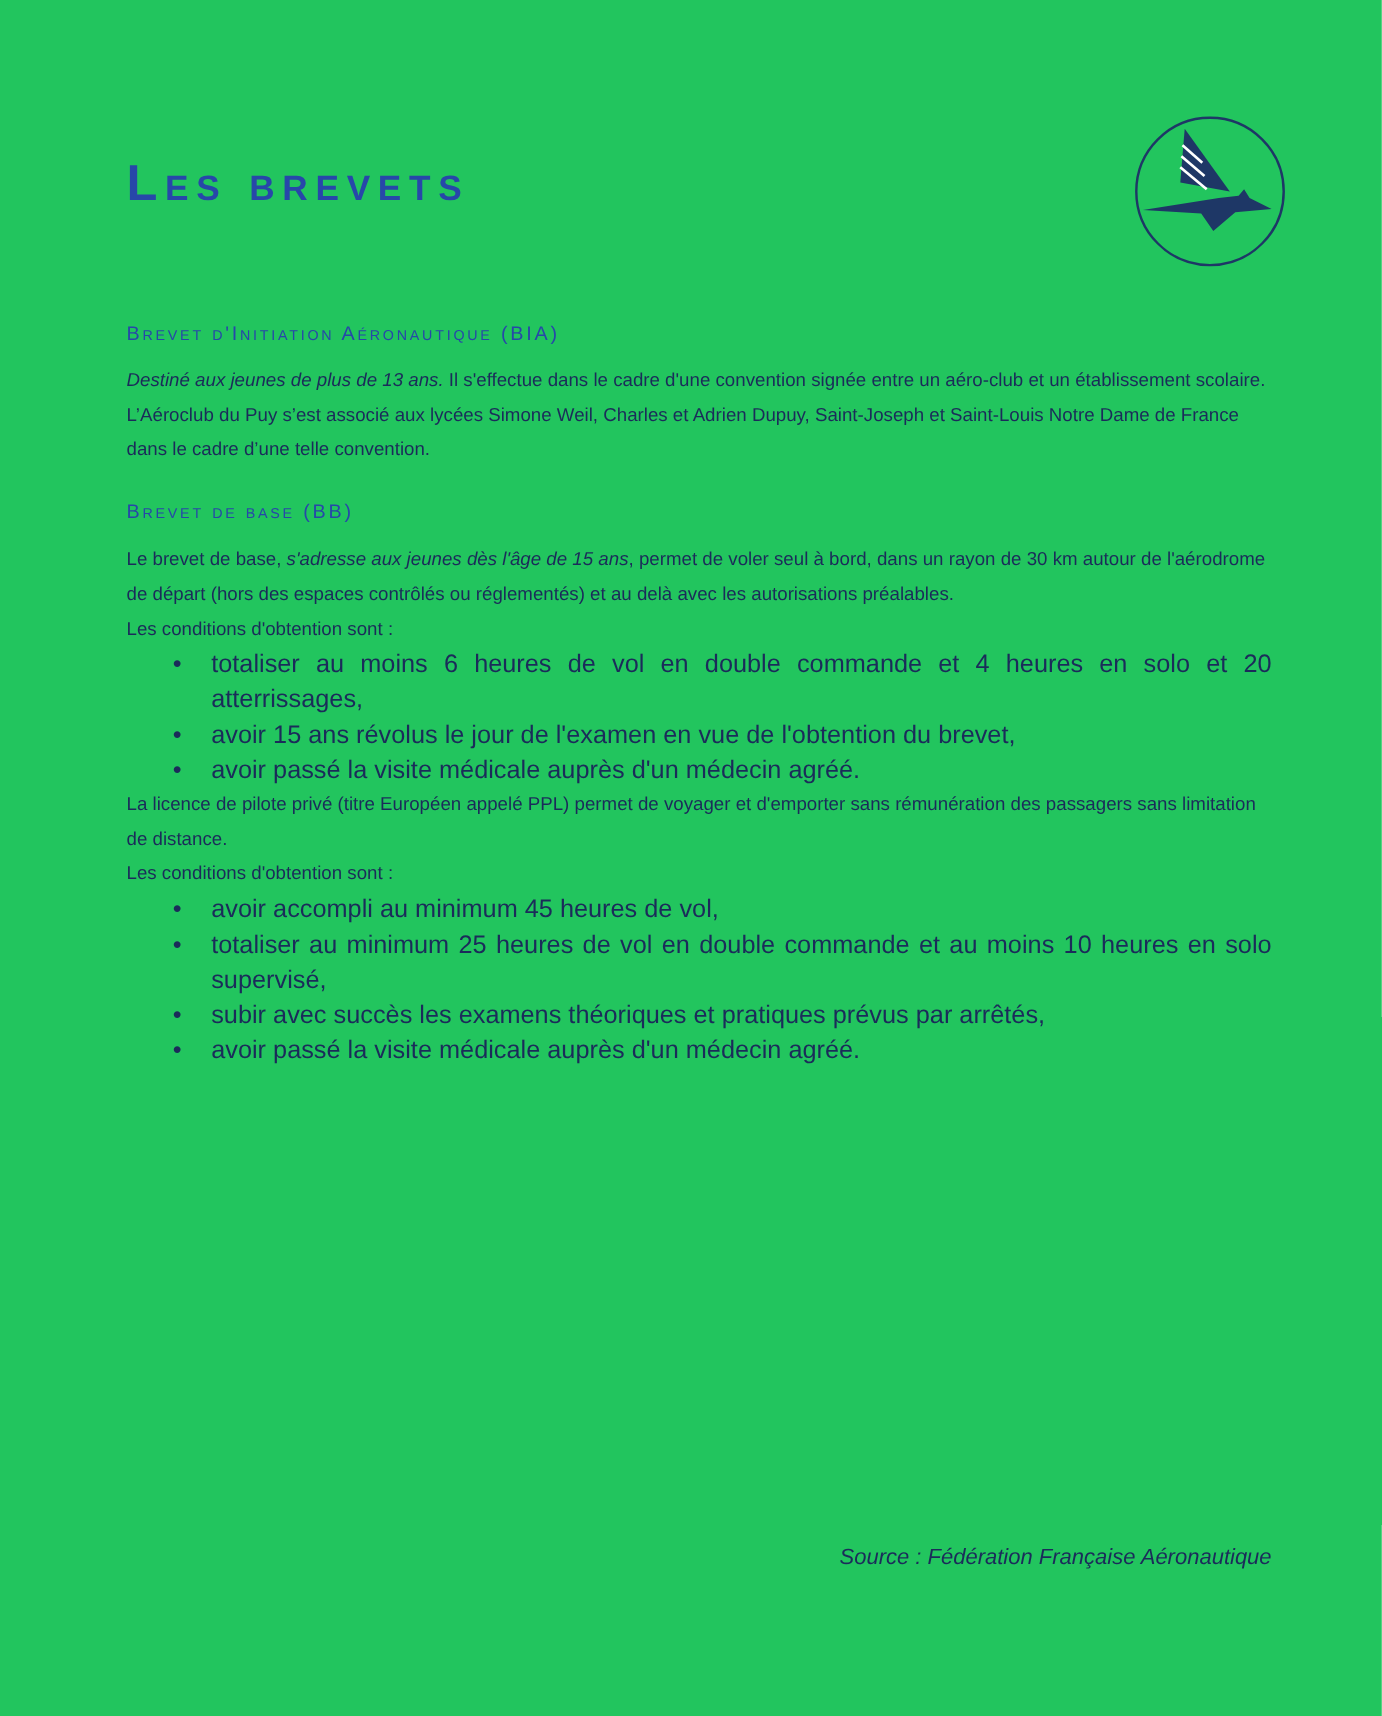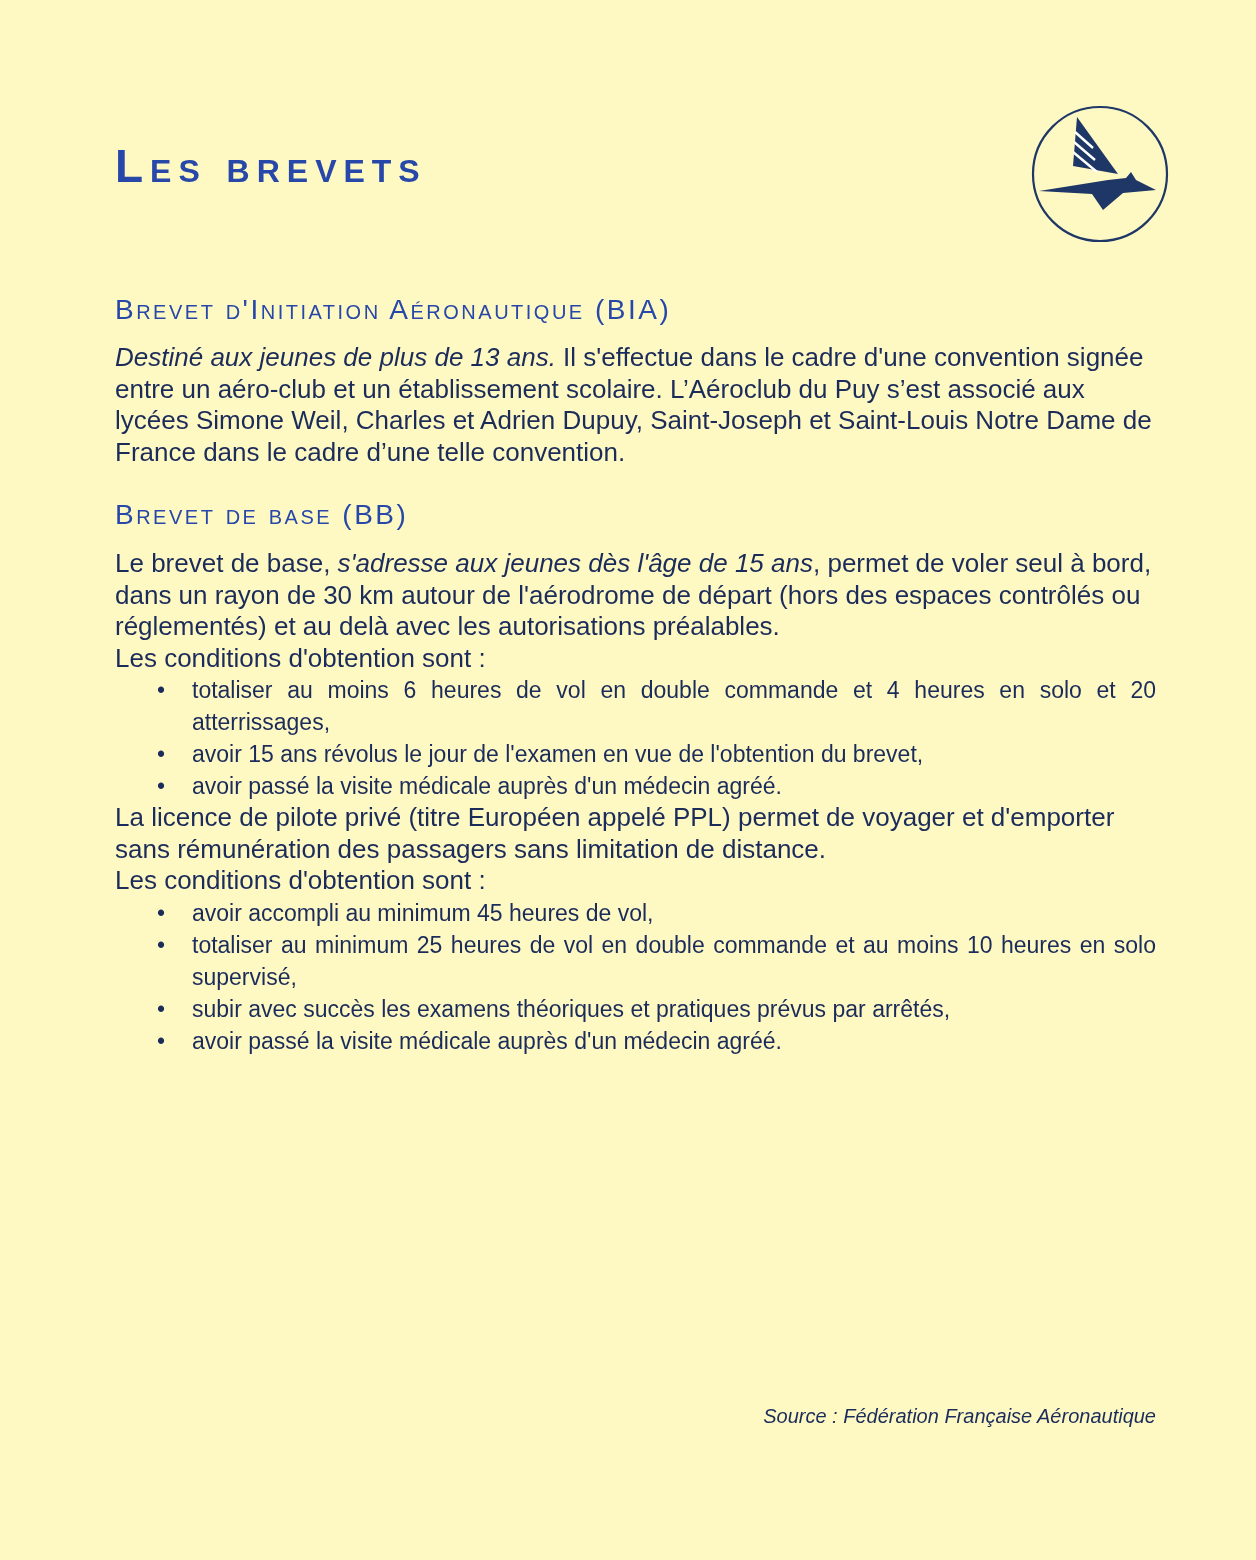--- a/index.html
+++ b/index.html
@@ -12,21 +12,21 @@
   body{
     width:1256px;height:1560px;
     background:#ffffff;
     font-family:"Liberation Sans", sans-serif;
     color:var(--ink);
   }
   .page{
     position:relative;
     width:1256px;height:1560px;
     overflow:hidden;
-    background:#fef9c3;
+    background:#22c55e;
   }
   .content{
     position:absolute;
     left:115px;top:0;
     width:1041px;
   }
   h1.doc-title{
     margin:140px 0 0 0;
     font-size:46px;
     line-height:1.15;
@@ -36,33 +36,33 @@
     color:var(--accent);
   }
   .logo-wrap{
     position:absolute;
     left:1028px;top:102px;
     width:144px;height:144px;
   }
   section.doc-section{margin:0;}
   h2.section-heading{
     margin:0 0 16px 0;
-    font-size:28px;
+    font-size:18px;
     line-height:1.2;
     font-weight:normal;
     font-variant:small-caps;
     letter-spacing:2.5px;
     color:var(--accent);
   }
   .sec-0 h2{margin-top:100px;}
   .sec-1 h2{margin-top:30px;}
   .sec-2 h2{margin-top:66px;}
   p.paragraph{
     margin:0;
-    font-size:26px;
+    font-size:17px;
     line-height:31.5px;
   }
   p.paragraph em{font-style:italic;}
   ul.bullet-list{
     margin:0;padding:0;
     list-style:none;
   }
   ul.bullet-list li{
     position:relative;
     padding-left:77px;

